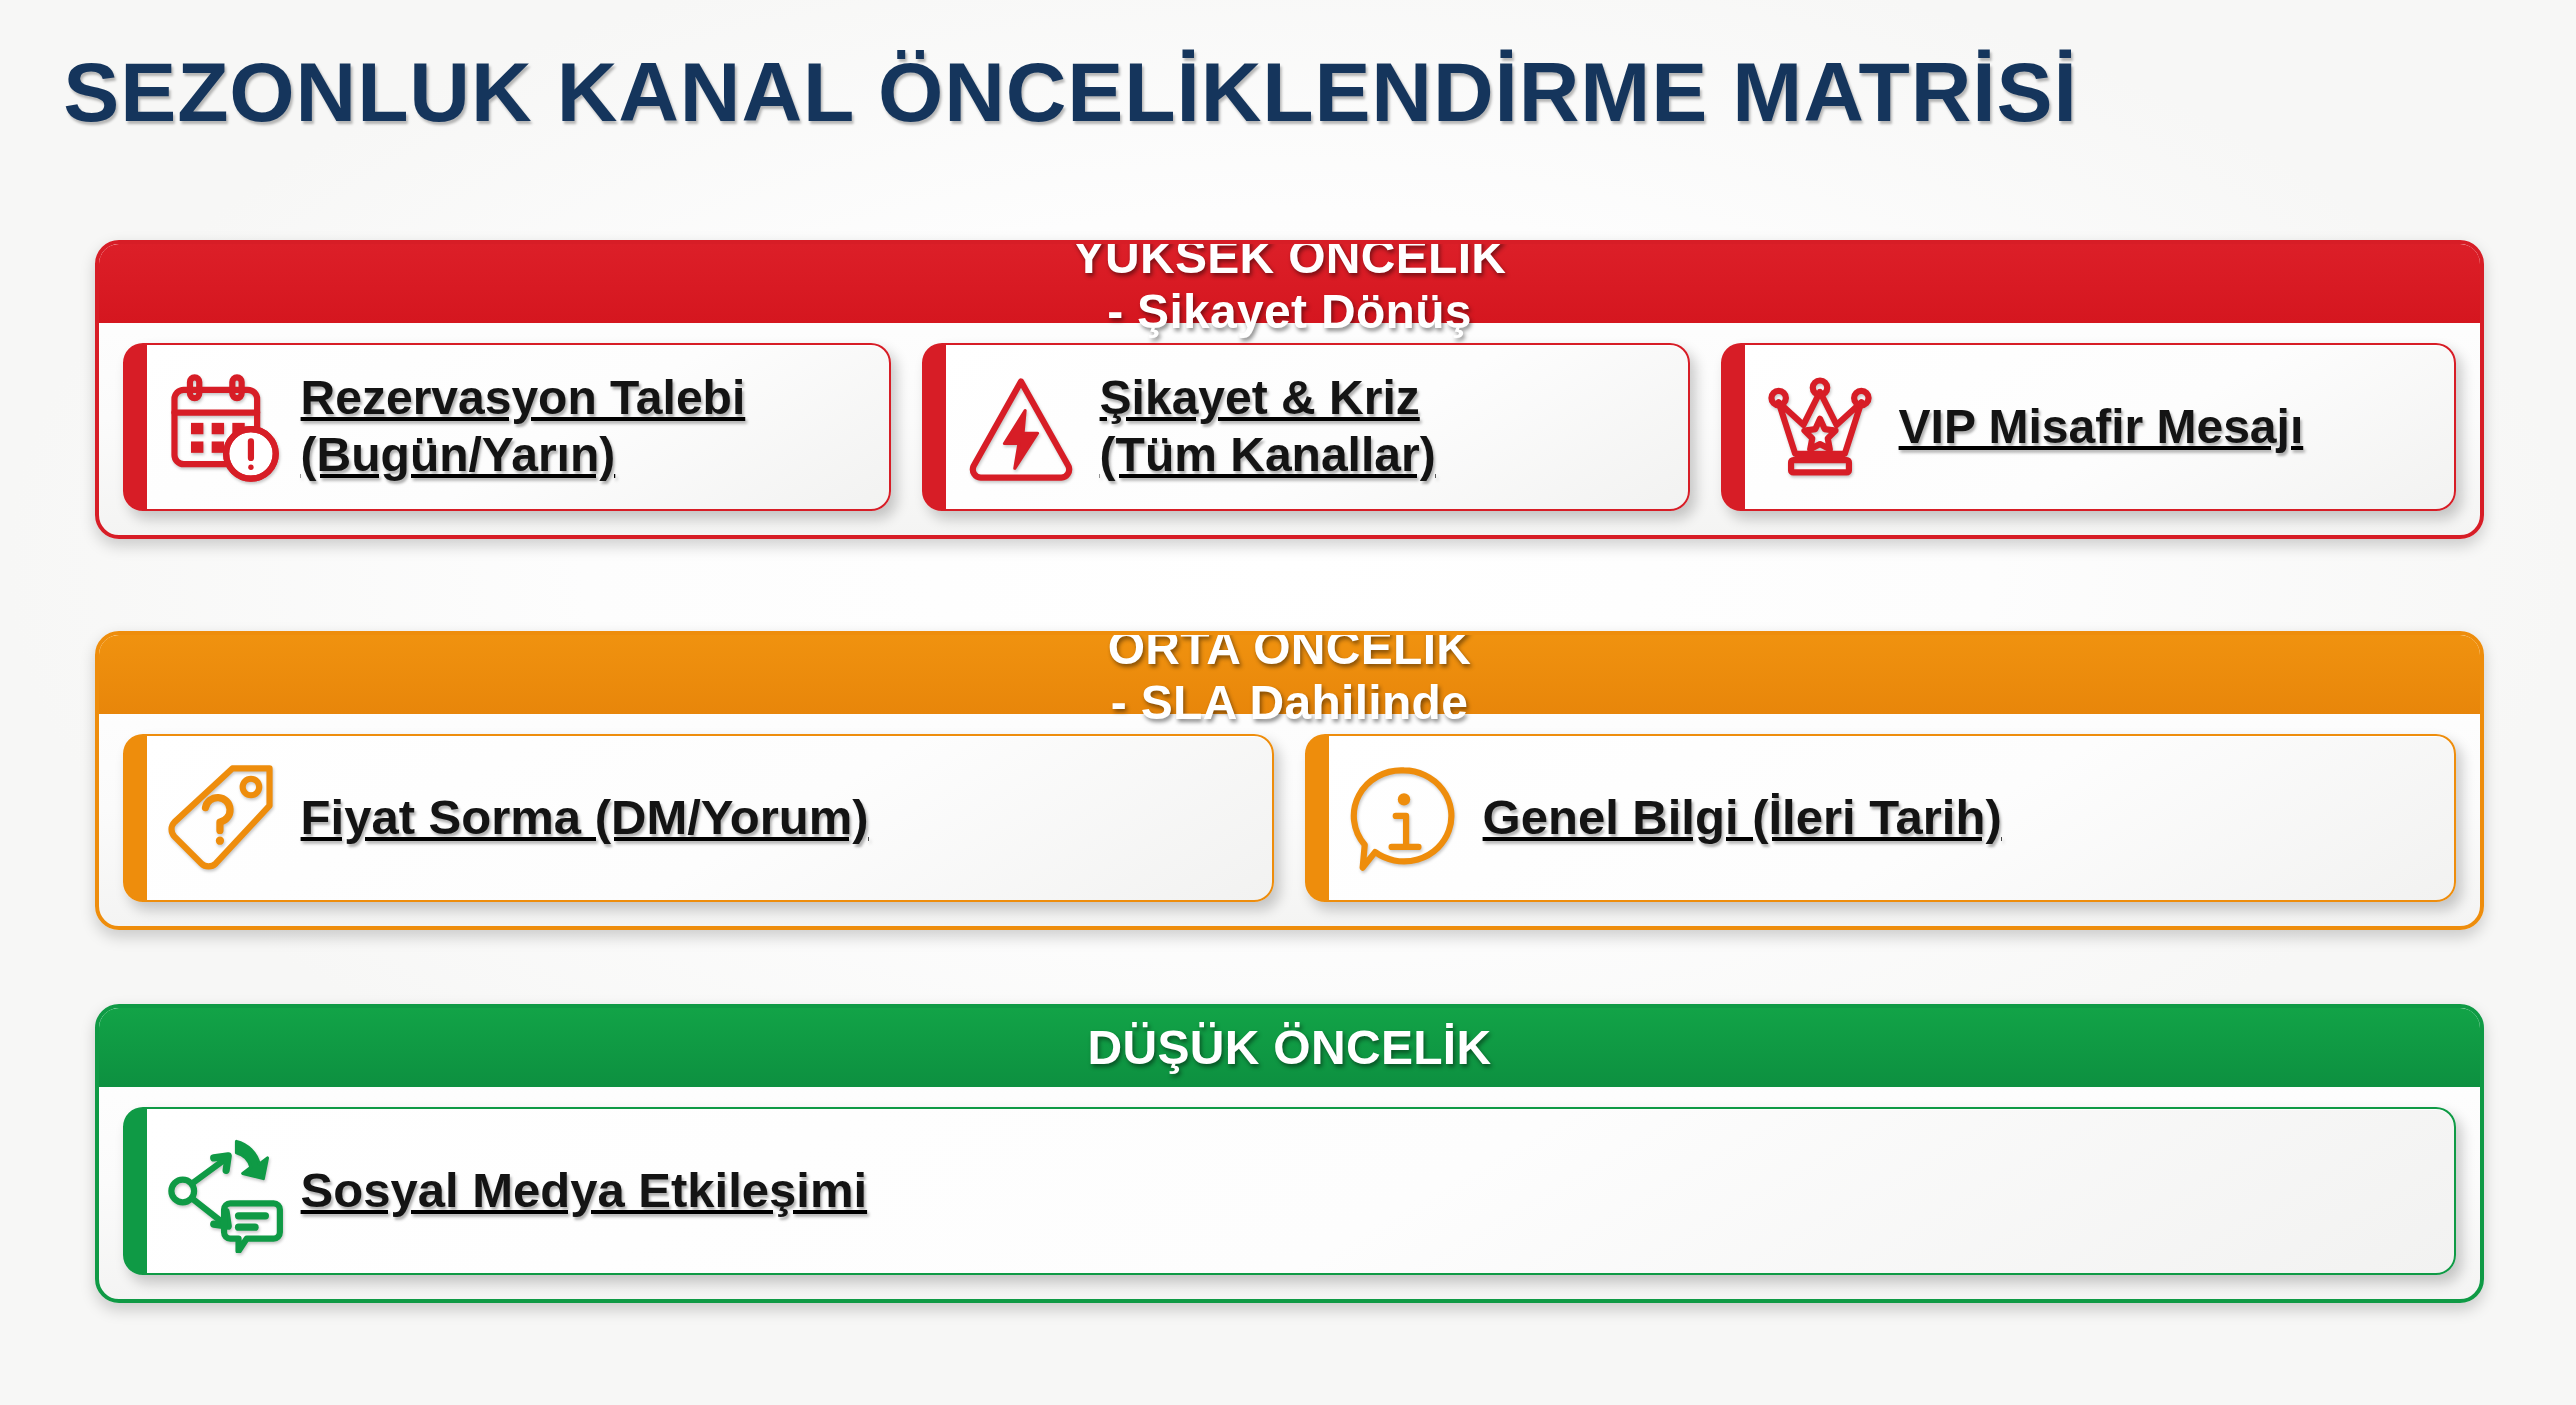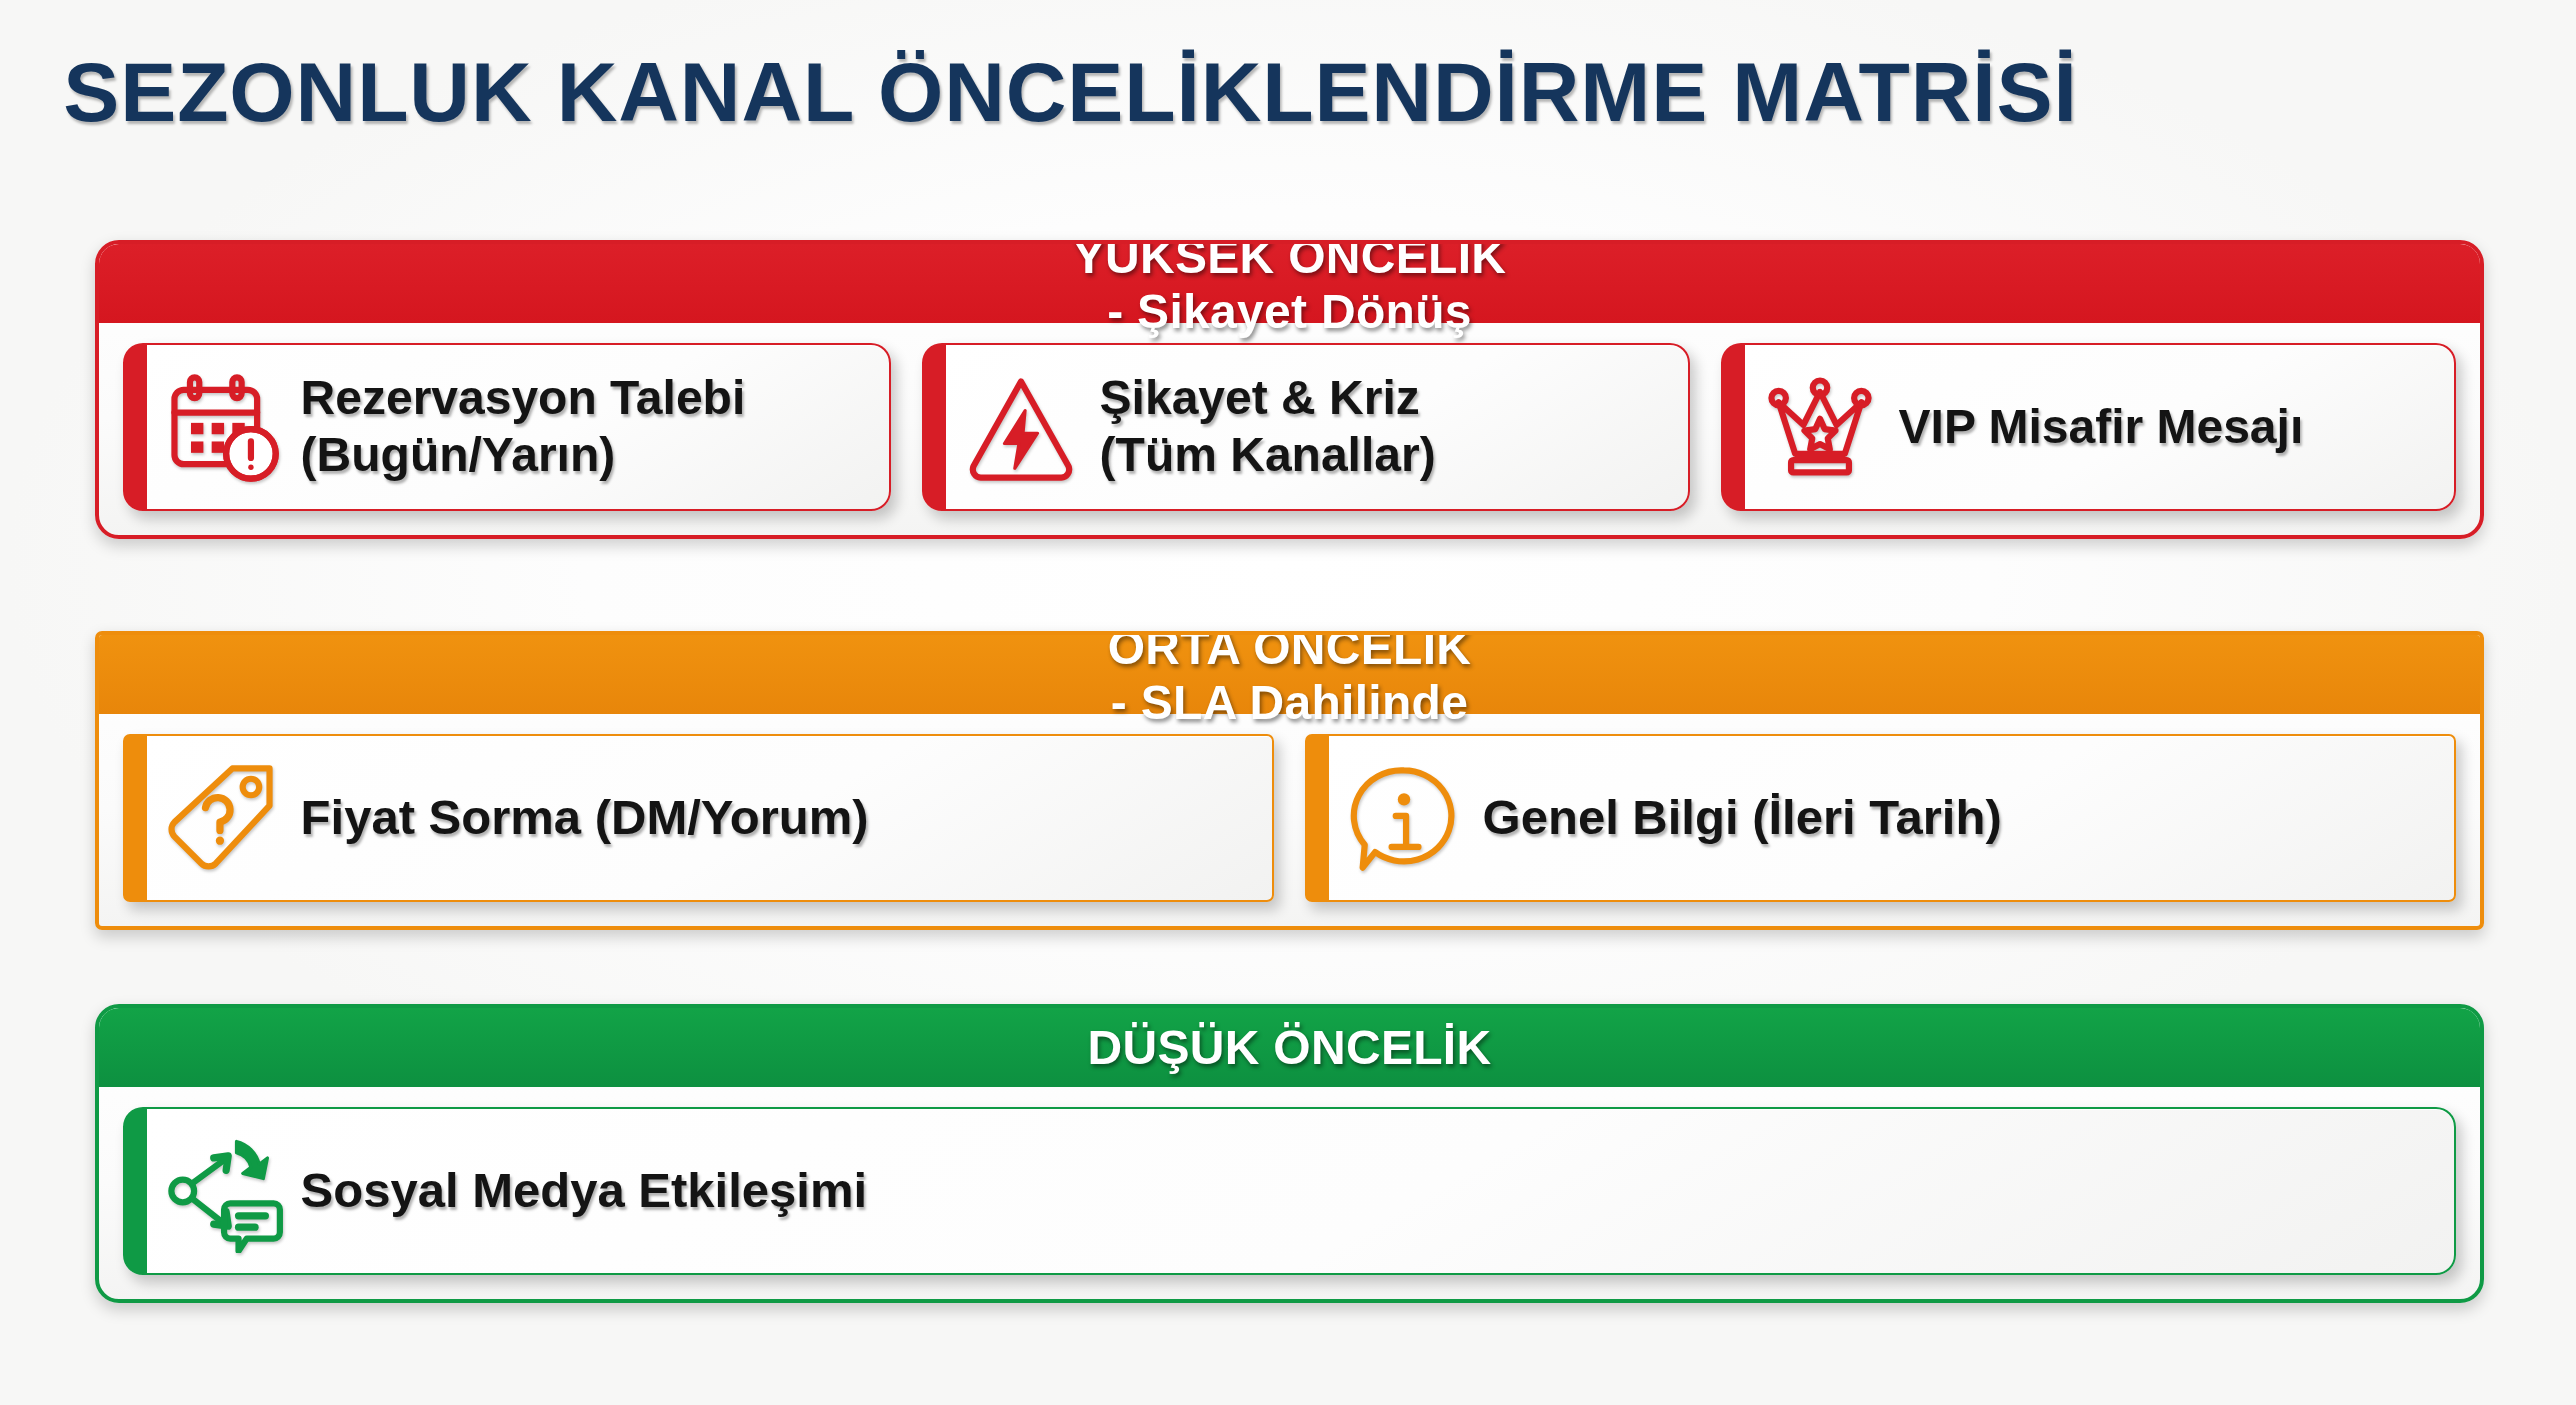--- a/index.html
+++ b/index.html
@@ -54,20 +54,21 @@
     flex-direction:column;
   }
   .band .lead{font-weight:bold;}
   .band .tail{font-weight:bold;}
   .body{
     display:flex;
     align-items:center;
     padding:20px 24px 24px 24px;
     gap:31px;
     box-sizing:border-box;
+    text-decoration:underline;
   }
 
   
   .card{
     position:relative;
     display:flex;
     align-items:center;
     background:linear-gradient(150deg,#ffffff 0%,#fdfdfd 55%,#f2f2f1 100%);
     border-radius:20px;
     box-sizing:border-box;
@@ -95,21 +96,21 @@
     line-height:1.18;
     color:#141414;
     text-shadow:1.8px 2.7px 2.7px rgba(0,0,0,.30);
     white-space:pre-line;
   }
 
   
   .red    { border-color:#d71d26; }
   .red    .band{ background:linear-gradient(180deg,#dc1f28 0%,#d5161f 100%); }
   .card.red{ border-color:#d71d26; }
-  .orange { border-color:#ee8d0c;border-radius:7px; }
+  .orange { border-color:#ee8d0c; }
   .orange .band{ background:linear-gradient(180deg,#f0920f 0%,#e8860a 100%); }
   .card.orange{ border-color:#ee8d0c; }
   .green  { border-color:#0f9a45; }
   .green  .band{ background:linear-gradient(180deg,#12a347 0%,#0d9040 100%); }
   .card.green{ border-color:#0f9a45; }
 
   
   #sec-high  { top:240px; }
   #sec-med   { top:631px; }
   #sec-low   { top:1004px; }

